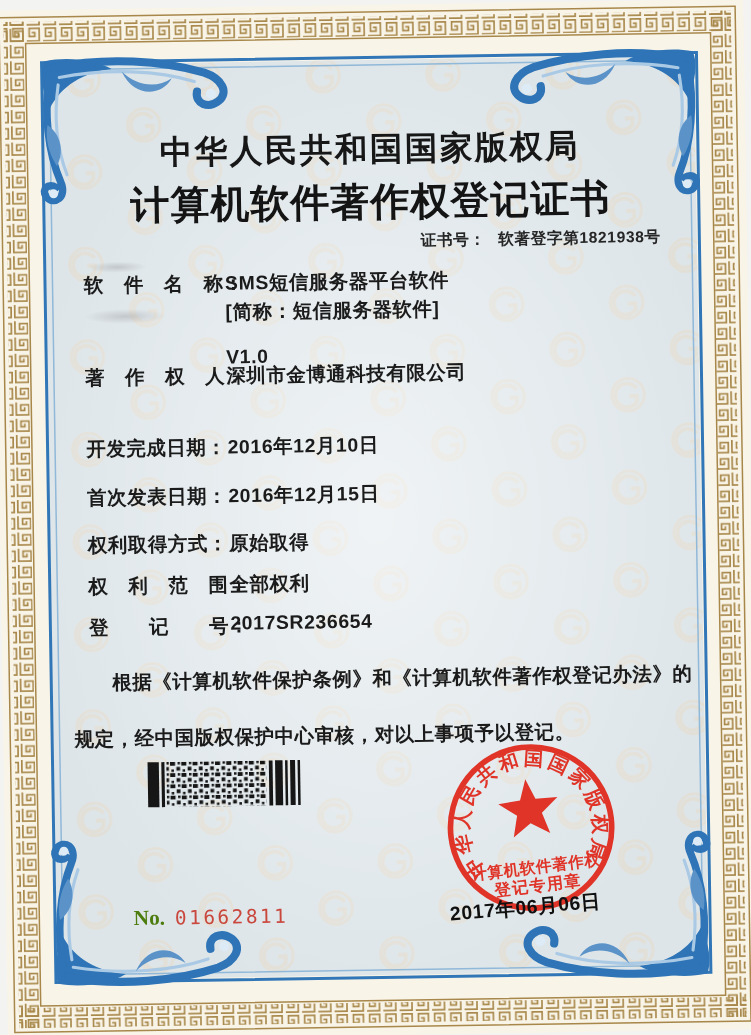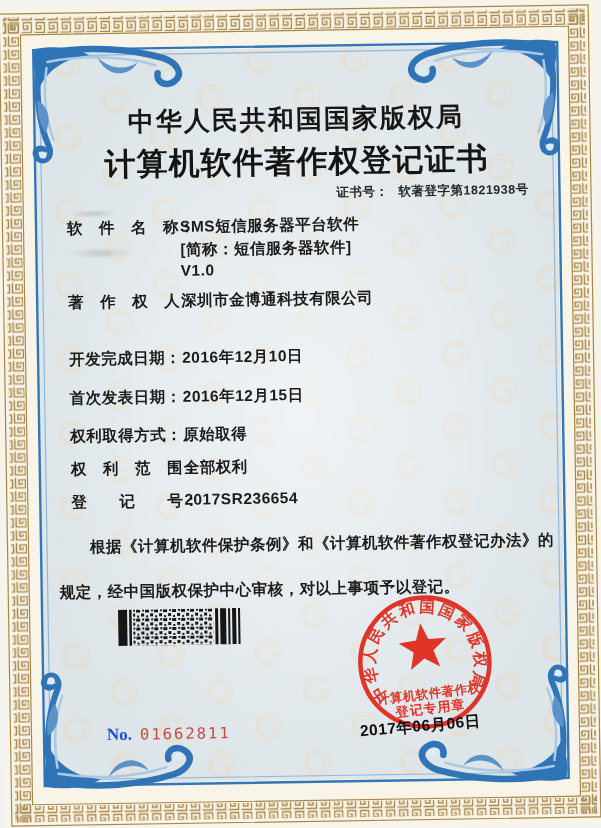--- a/index.html
+++ b/index.html
@@ -39,21 +39,21 @@
     letter-spacing:.5px;white-space:pre;
   }
   .statement{
     left:57px;top:517px;width:497px;
     font-size:15.5px;font-weight:600;line-height:45px;color:#1b1b1b;
     text-indent:2em;letter-spacing:.5px;
   }
   .serial{left:102px;top:718px;font-size:17px;}
   .serial .p{
     font-family:"Liberation Serif","DejaVu Serif",serif;
-    font-weight:bold;color:#1d4ed8;
+    font-weight:bold;color:#4d7c0f;
   }
   .serial .n{
     font-family:"DejaVu Sans Mono",monospace;
     color:#c9473c;font-size:15.5px;letter-spacing:2px;margin-left:8px;
   }
   .sealdate{
     left:355px;top:714px;font-size:15.5px;font-weight:bold;color:#101010;
     letter-spacing:.5px;transform:rotate(-4deg);
   }
   .smudge{
@@ -155,21 +155,21 @@
   <div class="abs title1">中华人民共和国国家版权局</div>
   <div class="abs title2">计算机软件著作权登记证书</div>
 
   <div class="abs certno">
     <span>证书号：</span><span class="v">软著登字第1821938号</span>
   </div>
 
   <div class="label" style="top:211px;">软　件　名　称：</div>
   <div class="value" style="top:211px;">SMS短信服务器平台软件</div>
   <div class="value" style="top:234px;">[简称：短信服务器软件]</div>
-  <div class="value" style="top:256px;">V1.0</div>
+  <div class="value" style="top:272px;">V1.0</div>
 
   <div class="label" style="top:285px;">著　作　权　人：</div>
   <div class="value" style="top:285px;">深圳市金博通科技有限公司</div>
 
   <div class="label" style="top:342px;">开发完成日期：</div>
   <div class="value" style="top:342px;">2016年12月10日</div>
 
   <div class="label" style="top:381px;">首次发表日期：</div>
   <div class="value" style="top:381px;">2016年12月15日</div>
 

